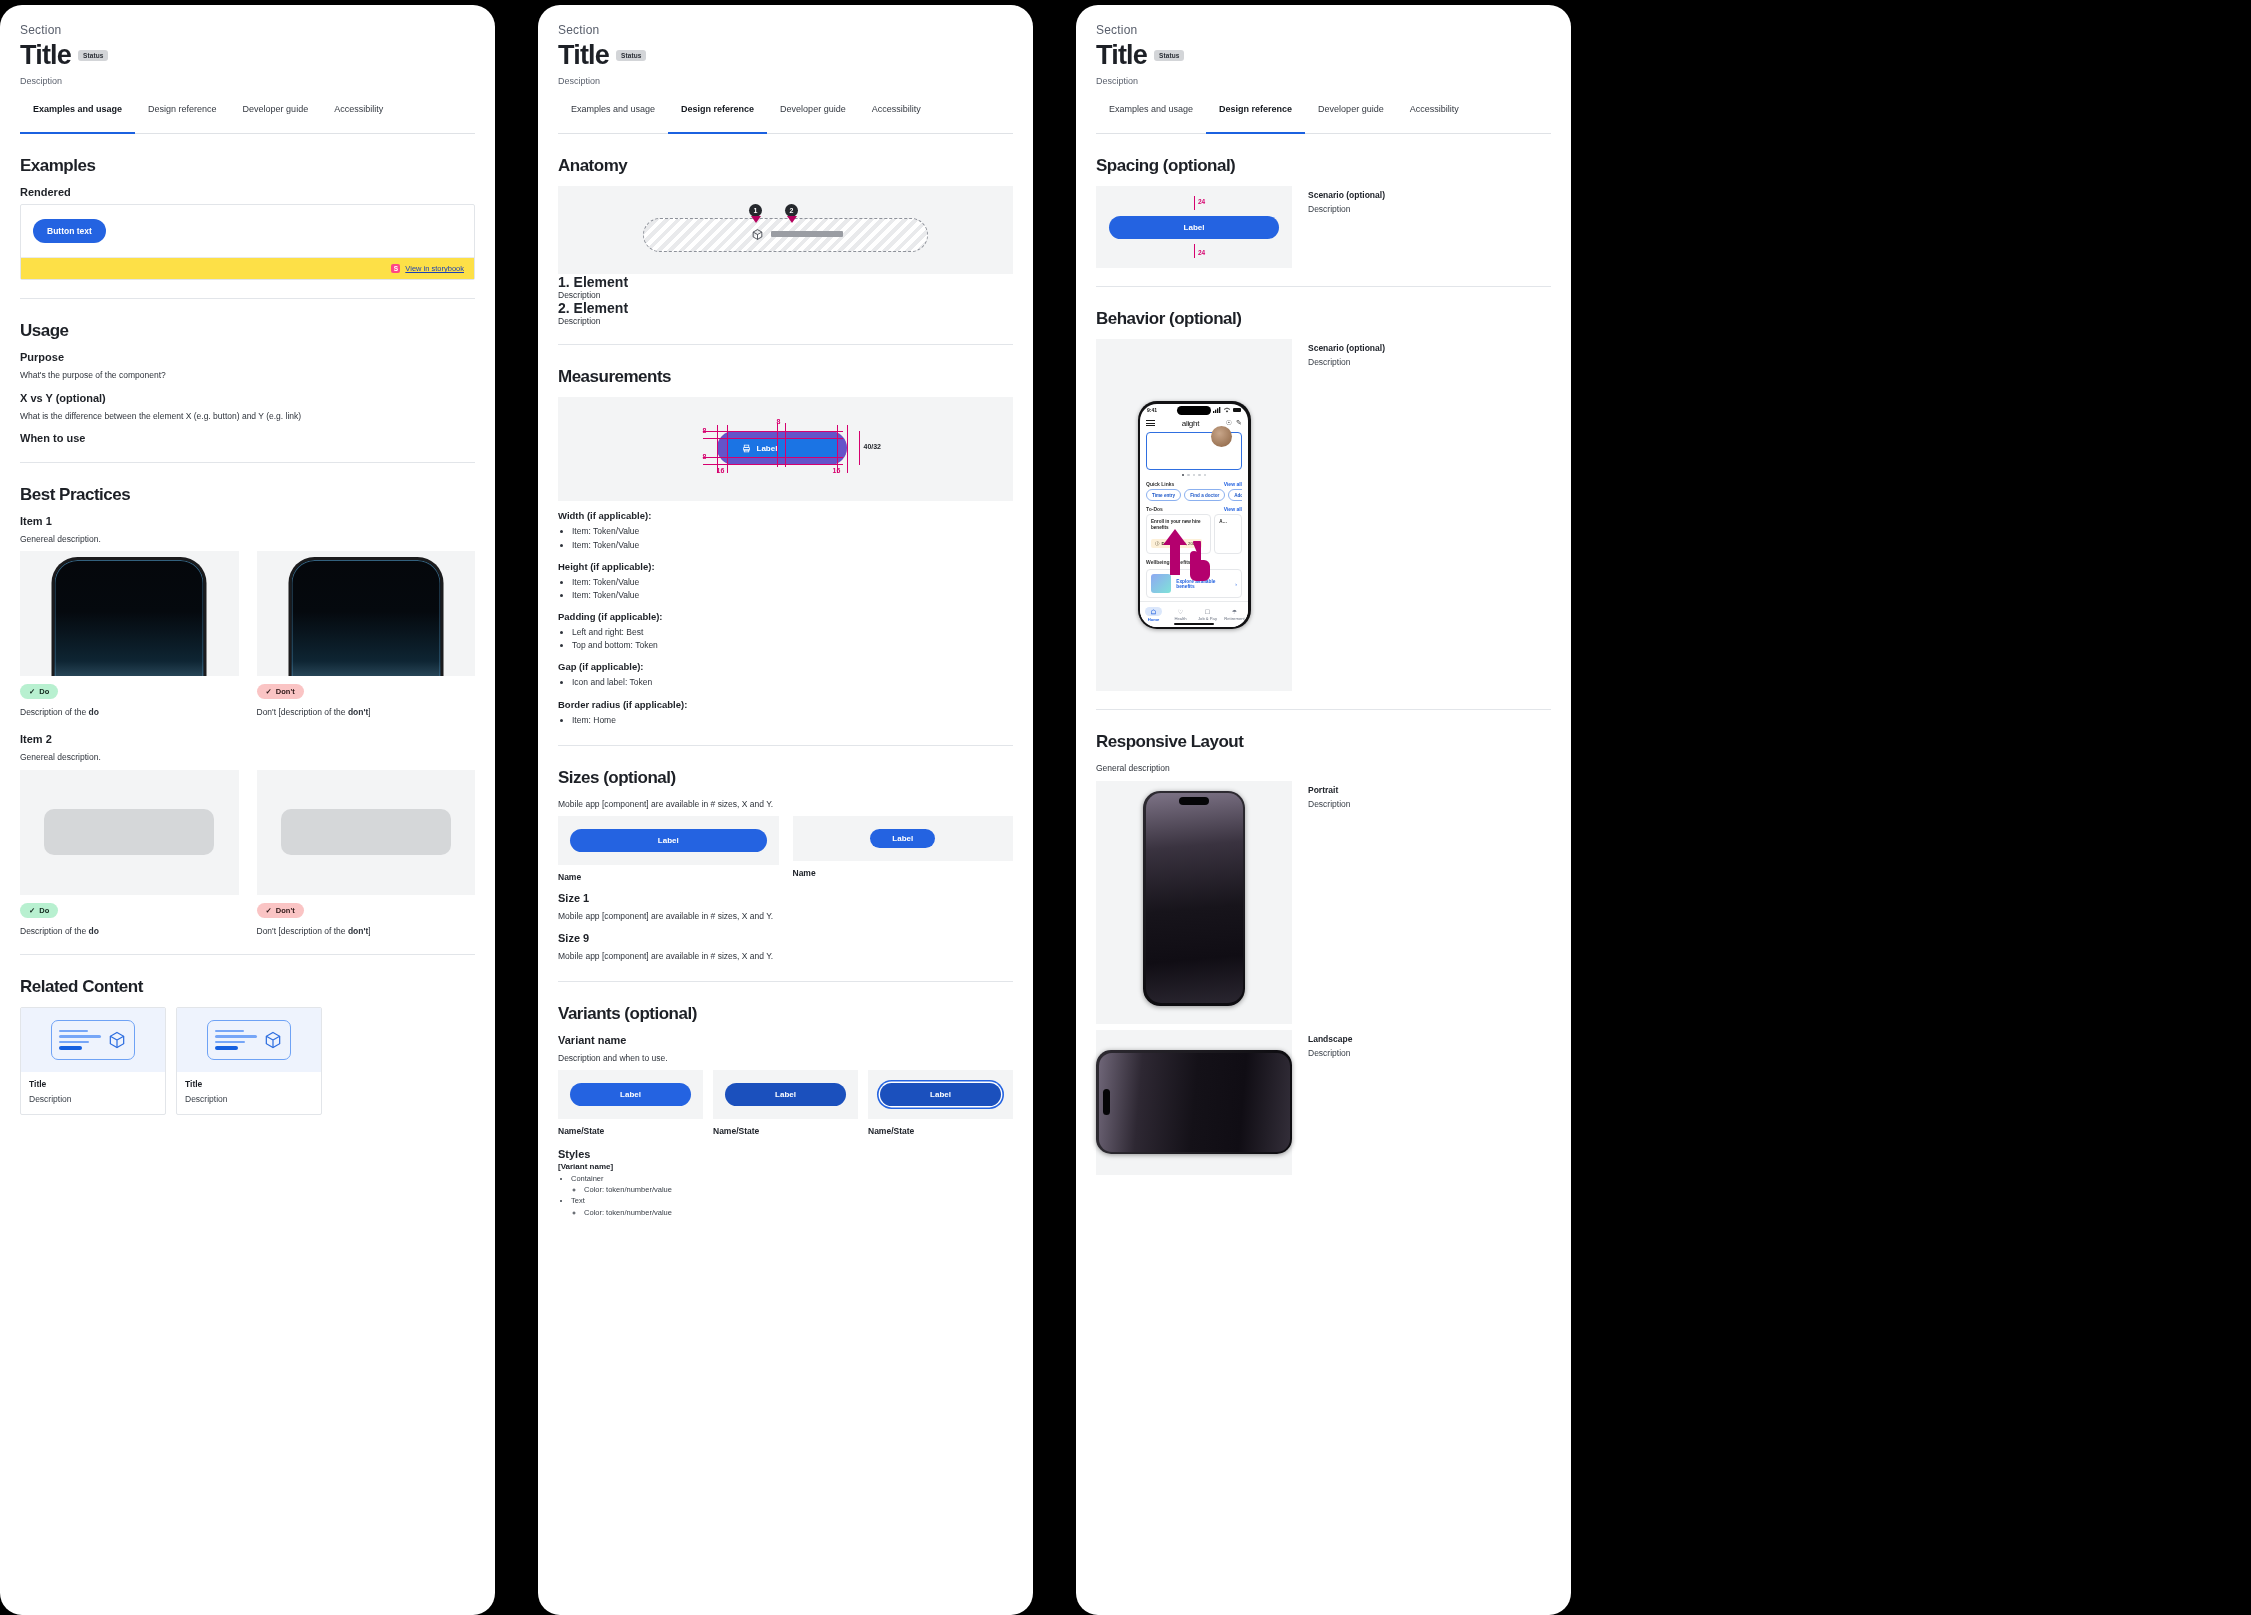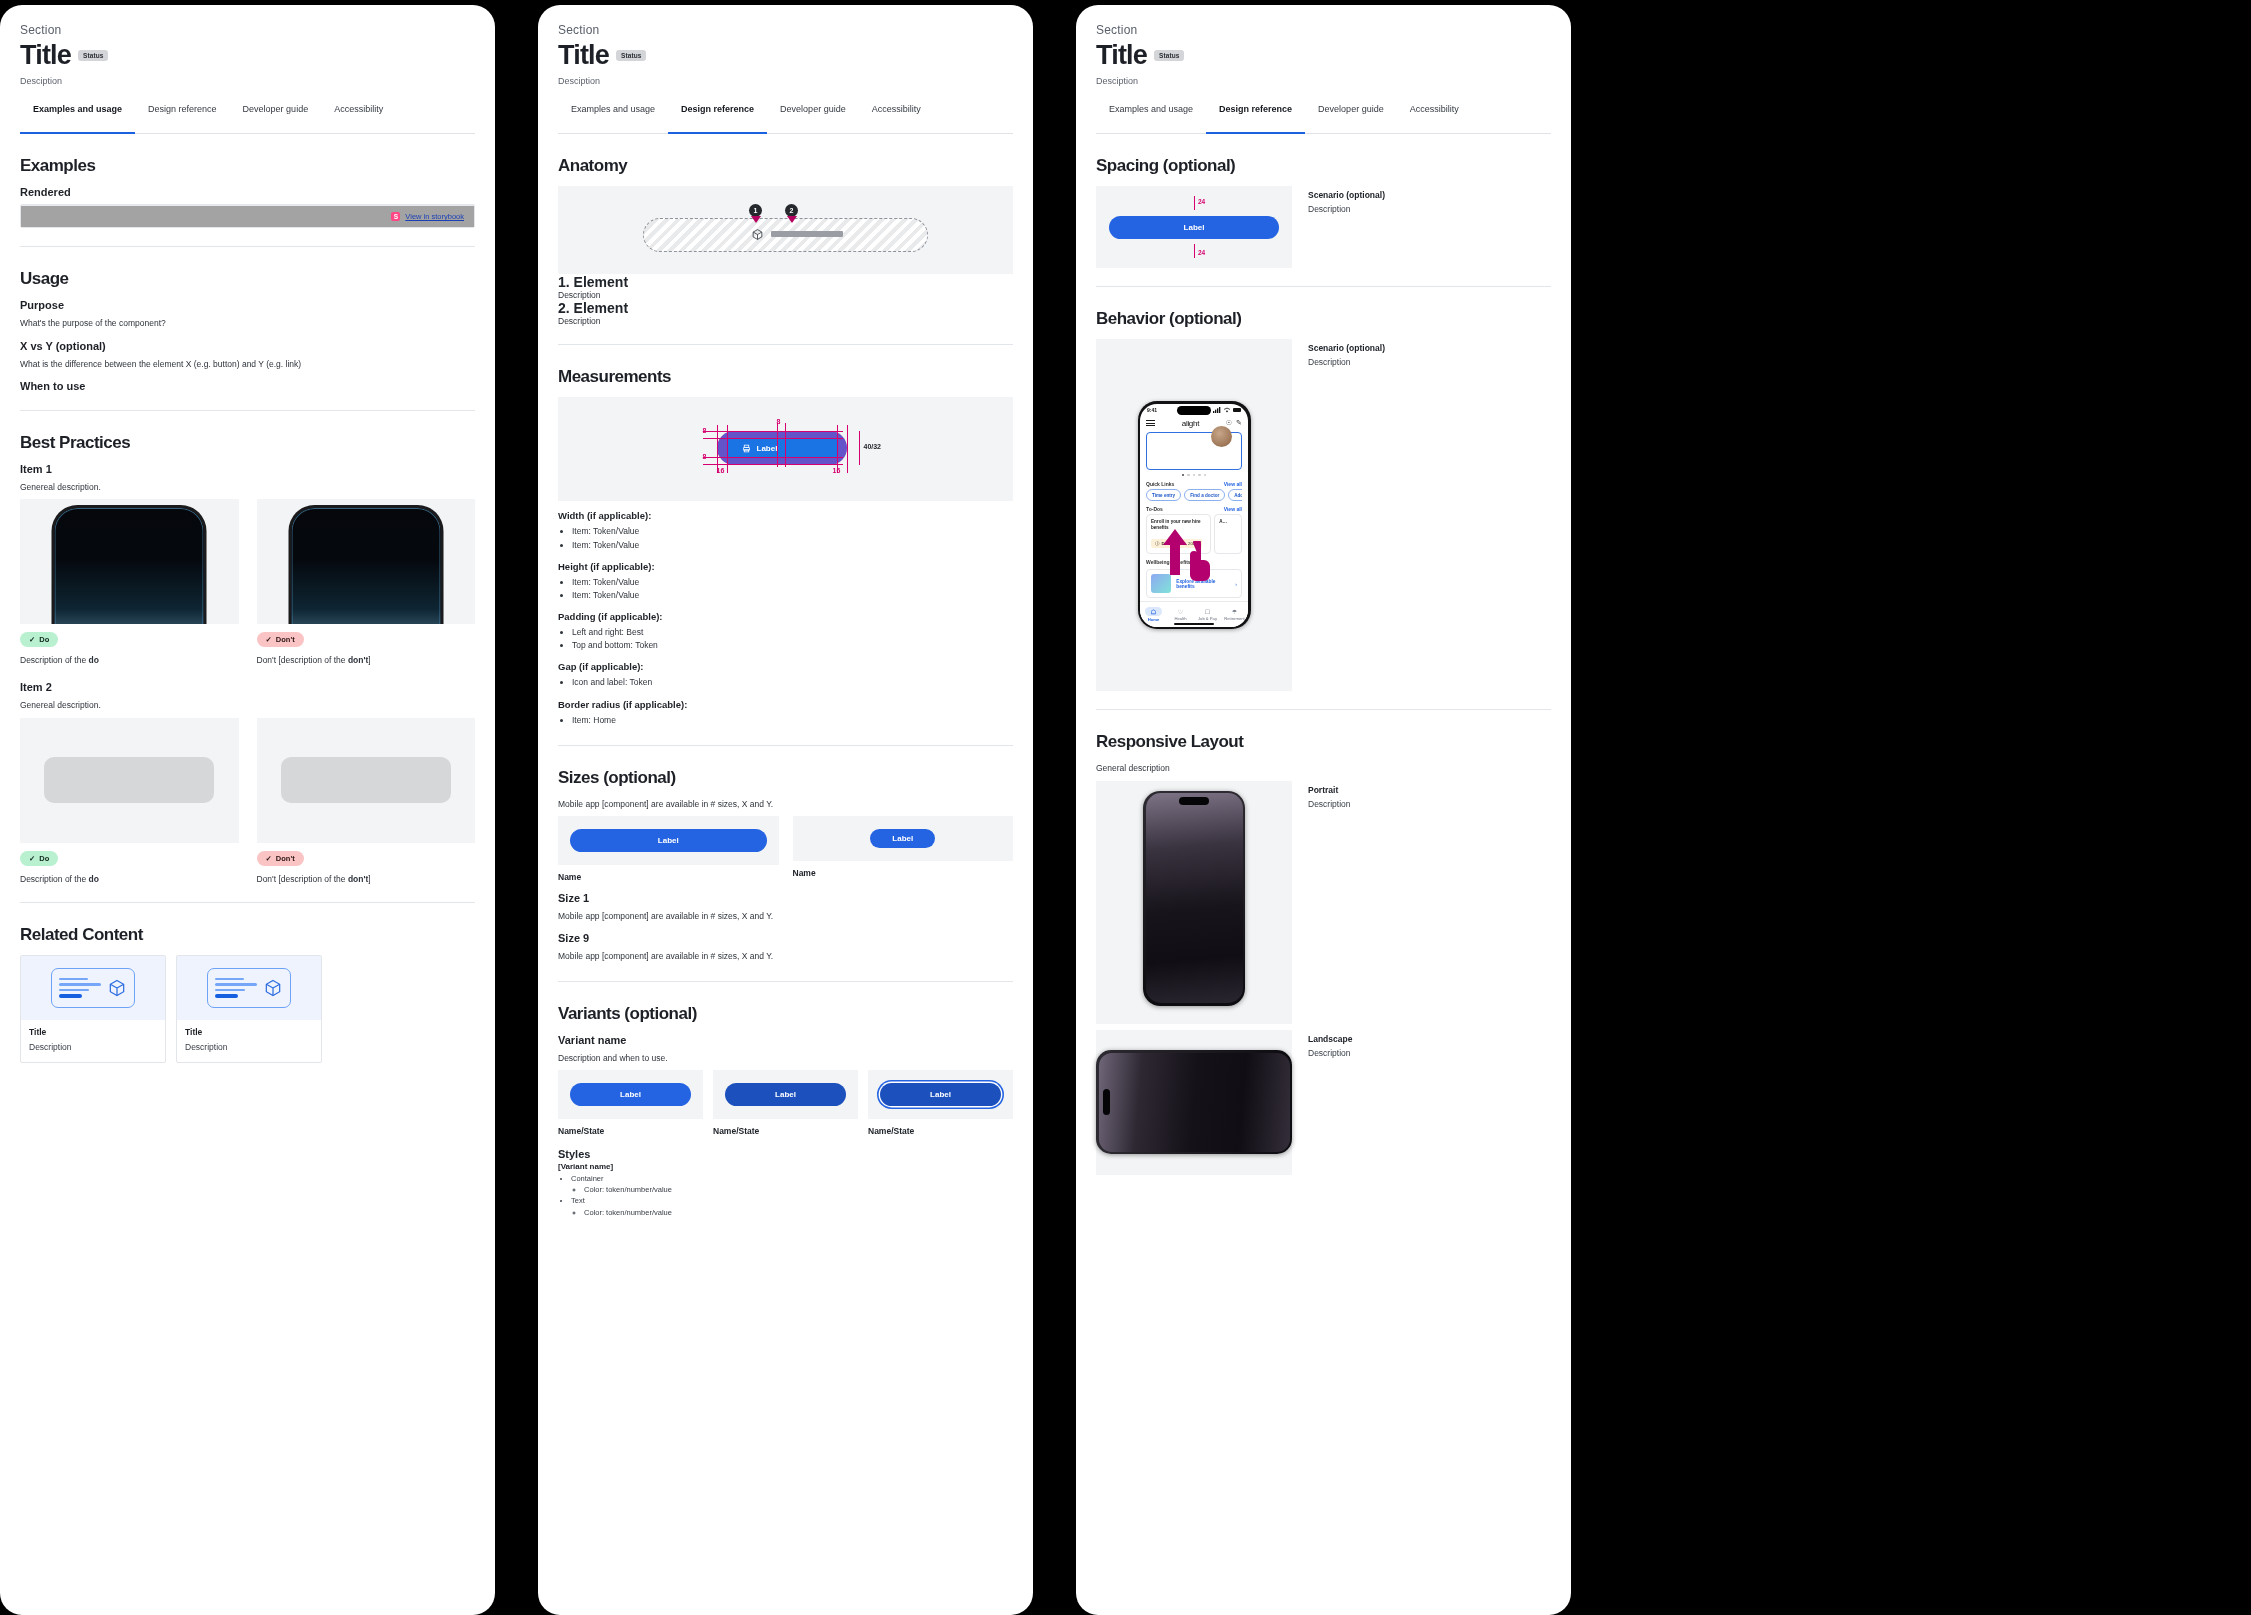--- a/index.html
+++ b/index.html
@@ -57,21 +57,21 @@
   .divider { height: 1px; background: #e2e5e9; margin: 18px 0 0; }
 
   
   .render-box { border: 1px solid #e2e5e9; border-radius: 2px; margin-top: 4px; }
   .render-stage { padding: 14px 12px; }
   .btn-primary {
     display: inline-block; background: #2463e1; color: #fff; font-size: 8.5px; font-weight: 700;
     padding: 7px 14px; border-radius: 40px; border: none; cursor: pointer;
   }
   .render-foot {
-    border-top: 1px solid #e8eaee; background: #a3a3a3; padding: 6px 10px;
+    border-top: 1px solid #e8eaee; background: #fde047; padding: 6px 10px;
     display: flex; justify-content: flex-end; align-items: flex-start; gap: 5px;
   }
   .sb-icon {
     width: 9px; height: 9px; background: #ff4785; color: #fff; border-radius: 2px;
     font-size: 6.5px; font-weight: 700; display: flex; align-items: center; justify-content: center;
   }
   .sb-link { font-size: 7.5px; color: #1b3fb5; text-decoration: underline; cursor: pointer; }
 
   
   .dd-grid { display: flex; gap: 18px; margin-top: 6px; }
@@ -296,20 +296,23 @@
         <div class="tab active">Examples and usage</div>
         <div class="tab">Design reference</div>
         <div class="tab">Developer guide</div>
         <div class="tab">Accessibility</div>
       </div>
 
       <h2 class="sec">Examples</h2>
       <h3 class="sub">Rendered</h3>
 
       <div class="render-box">
+        <div class="render-stage">
+          <button class="btn-primary">Button text</button>
+        </div>
         <div class="render-foot">
           <div class="sb-icon">S</div>
           <div class="sb-link">View in storybook</div>
         </div>
       </div>
 
       <div class="divider"></div>
 
       <h2 class="sec">Usage</h2>
       <h3 class="sub">Purpose</h3>

